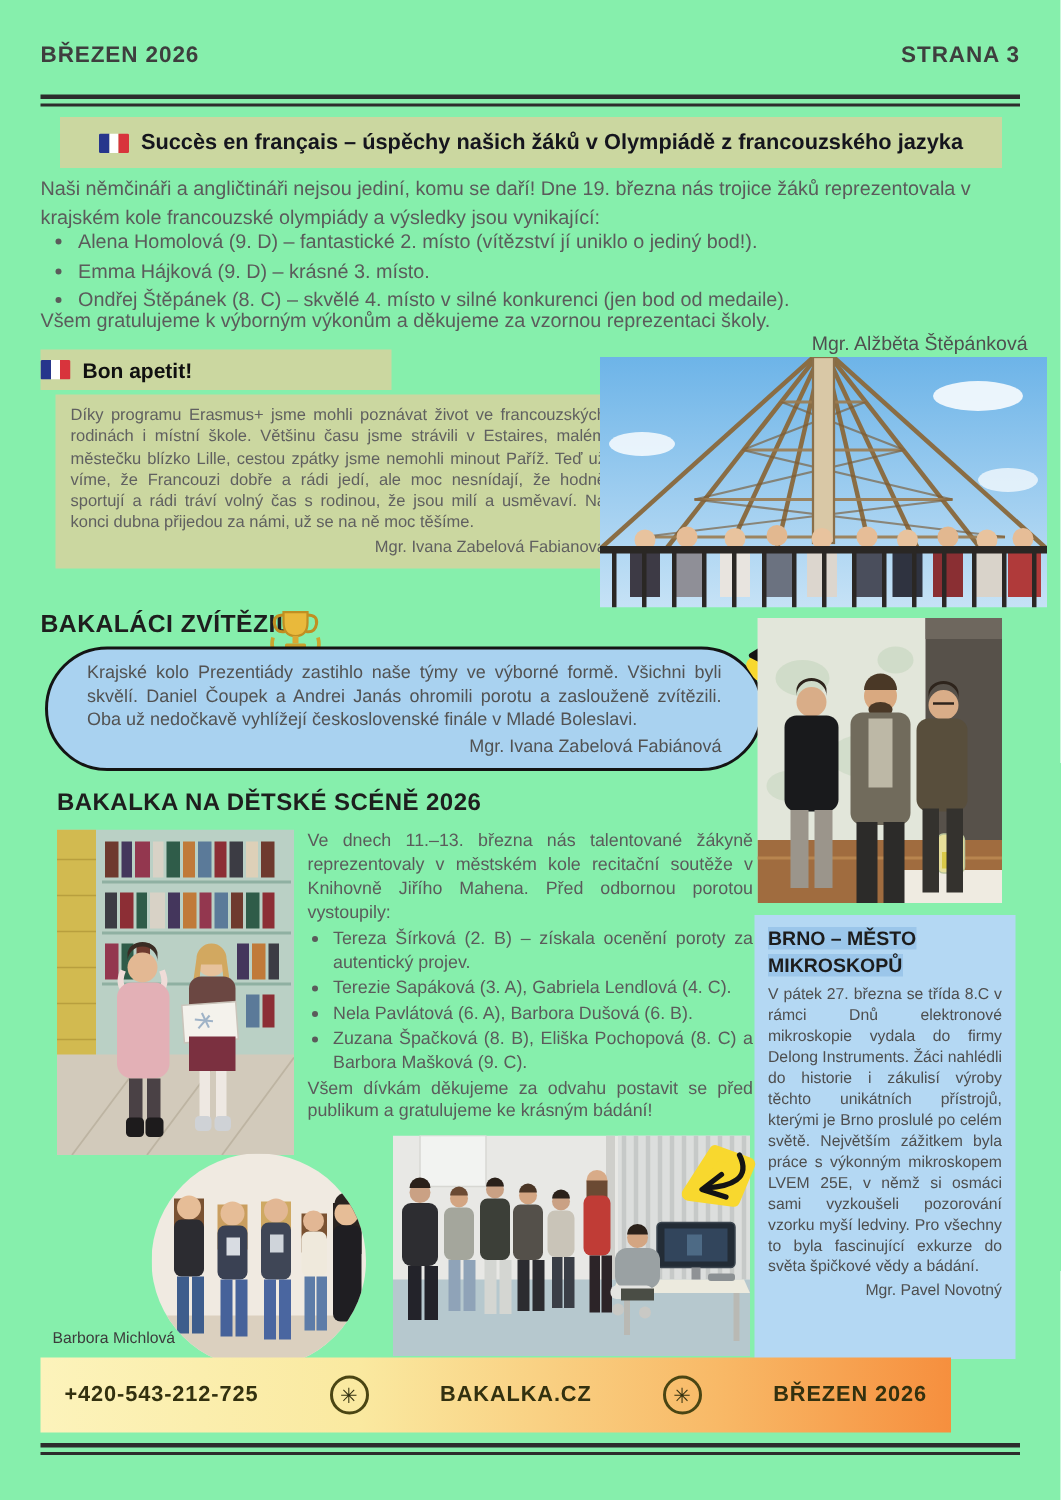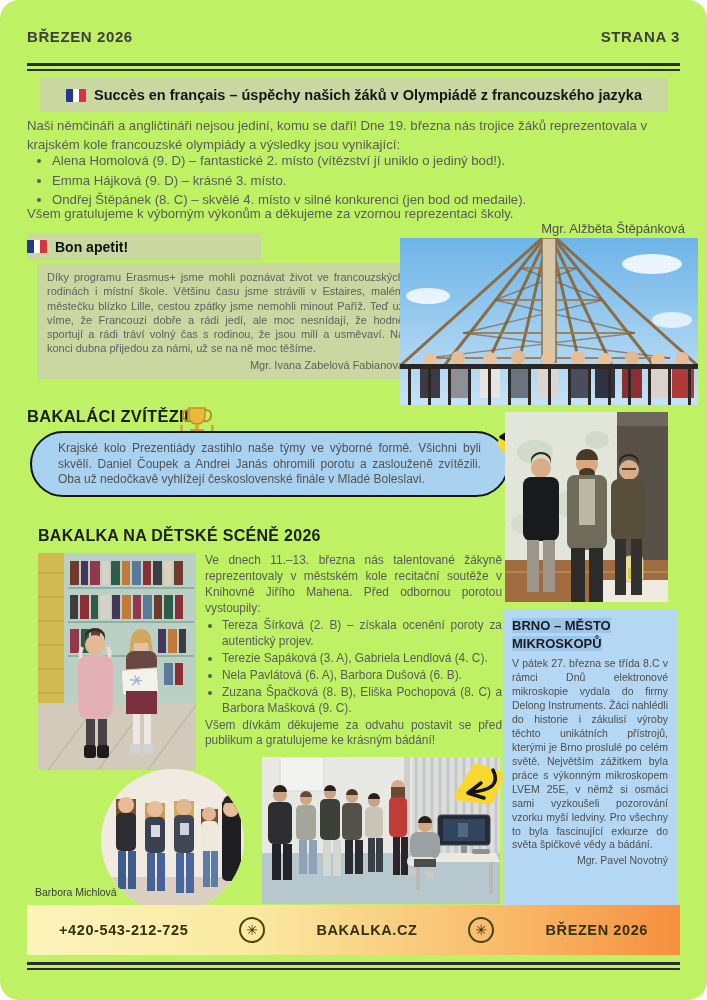--- a/index.html
+++ b/index.html
@@ -1,18 +1,18 @@
 <!DOCTYPE html>
 <html><head>
 <meta charset="utf-8">
 <style>
   * { margin:0; padding:0; box-sizing:border-box; }
   html,body { width:707px; background:#ffffff; }
   body { font-family:"Liberation Sans", sans-serif; }
-  .page { position:relative; width:707px; height:1000px; background:#bef264; overflow:hidden;border-radius:19px; }
+  .page { position:relative; width:707px; height:1000px; background:#86efac; overflow:hidden; }
 
   .hdr { position:absolute; top:28px; font-size:15px; font-weight:600; letter-spacing:.6px; color:#3e3e3e; }
   .hdr-date { left:27px; }
   .hdr-page { right:27px; }
 
   .rule { position:absolute; left:27px; width:653px; }
   .rule .bar1 { height:3px; background:#2c2c2c; }
   .rule .bar2 { height:2px; background:#2c2c2c; margin-top:3px; }
   .rule-top { top:63px; }
   .rule-bottom { top:962px; }
@@ -64,23 +64,23 @@
   .scena ul { padding-left:17px; margin:1px 0; }
   .scena li { margin:1px 0; }
   .caption { position:absolute; left:35px; top:886px; font-size:10.5px; color:#3c3c3c; }
 
   .brno { position:absolute; left:503px; top:610px; width:174px; height:296px; background:#b4d8f3;
           padding:7px 9px; overflow:hidden; }
   .brno-title { font-size:13px; font-weight:bold; line-height:1.35; color:#1c1c1c; }
   .brno-title span { background:#9bc6ea; }
   .brno-body { margin-top:5px; font-size:10.5px; line-height:1.33; color:#4e4e4e; text-align:justify; }
 
-  .footer { position:absolute; left:27px; top:905px; width:653px; height:50px;
+  .footer { position:absolute; left:27px; top:905px; width:607px; height:50px;
             background:linear-gradient(90deg,#fcf3bb 0%,#fae9a0 35%,#f8b866 75%,#f68f3e 100%);
-            display:flex; align-items:center; justify-content:space-between; padding:0 32px;
+            display:flex; align-items:center; justify-content:space-between; padding:0 16px;
             font-size:14.5px; font-weight:bold; letter-spacing:.6px; color:#33310f; }
   .ast { width:26px; height:26px; border:2px solid #4a4513; border-radius:50%;
          display:flex; align-items:center; justify-content:center; font-size:14px; font-weight:normal; }
 </style>
 </head>
 <body>
 
 <div class="page">
 
   <div class="hdr hdr-date">BŘEZEN 2026</div>
@@ -209,20 +209,21 @@
       <path d="M13,5 h16 v7 q0,9 -8,9 q-8,0 -8,-9 Z" fill="#e9b93b" stroke="#c08f22" stroke-width="1.5"></path>
       <path d="M13,7 q-7,0 -6,6 q1,6 7,5" stroke="#c08f22" stroke-width="2" fill="none"></path>
       <path d="M29,7 q7,0 6,6 q-1,6 -7,5" stroke="#c08f22" stroke-width="2" fill="none"></path>
       <rect x="19" y="21" width="4" height="5" fill="#d9a832"></rect>
       <rect x="14" y="26" width="14" height="4" rx="1" fill="#caa02c"></rect>
       <rect x="17" y="31" width="8" height="6" rx="1" fill="#6b5518"></rect>
     </svg>
   </span>
   <div class="bubble">
     <span>Krajské kolo Prezentiády zastihlo naše týmy ve výborné formě. Všichni byli skvělí. Daniel Čoupek a Andrei Janás ohromili porotu a zaslouženě zvítězili. Oba už nedočkavě vyhlížejí československé finále v Mladé Boleslavi.</span>
+    <span class="sig-line">Mgr. Ivana Zabelová Fabiánová</span>
   </div>
 
   <span class="arrow arrow1">
     <svg viewBox="0 0 64 40">
       <polygon points="12,26 52,8 58,20 16,32" fill="#f8d82e" stroke="#f8d82e" stroke-width="9" stroke-linejoin="round"></polygon>
       <path d="M58,12 C42,4 32,23 14,20" stroke="#141414" stroke-width="3.5" fill="none" stroke-linecap="round"></path>
       <path d="M24,12 L11,20 L25,27" stroke="#141414" stroke-width="3.5" fill="none" stroke-linecap="round" stroke-linejoin="round"></path>
     </svg>
   </span>
 

